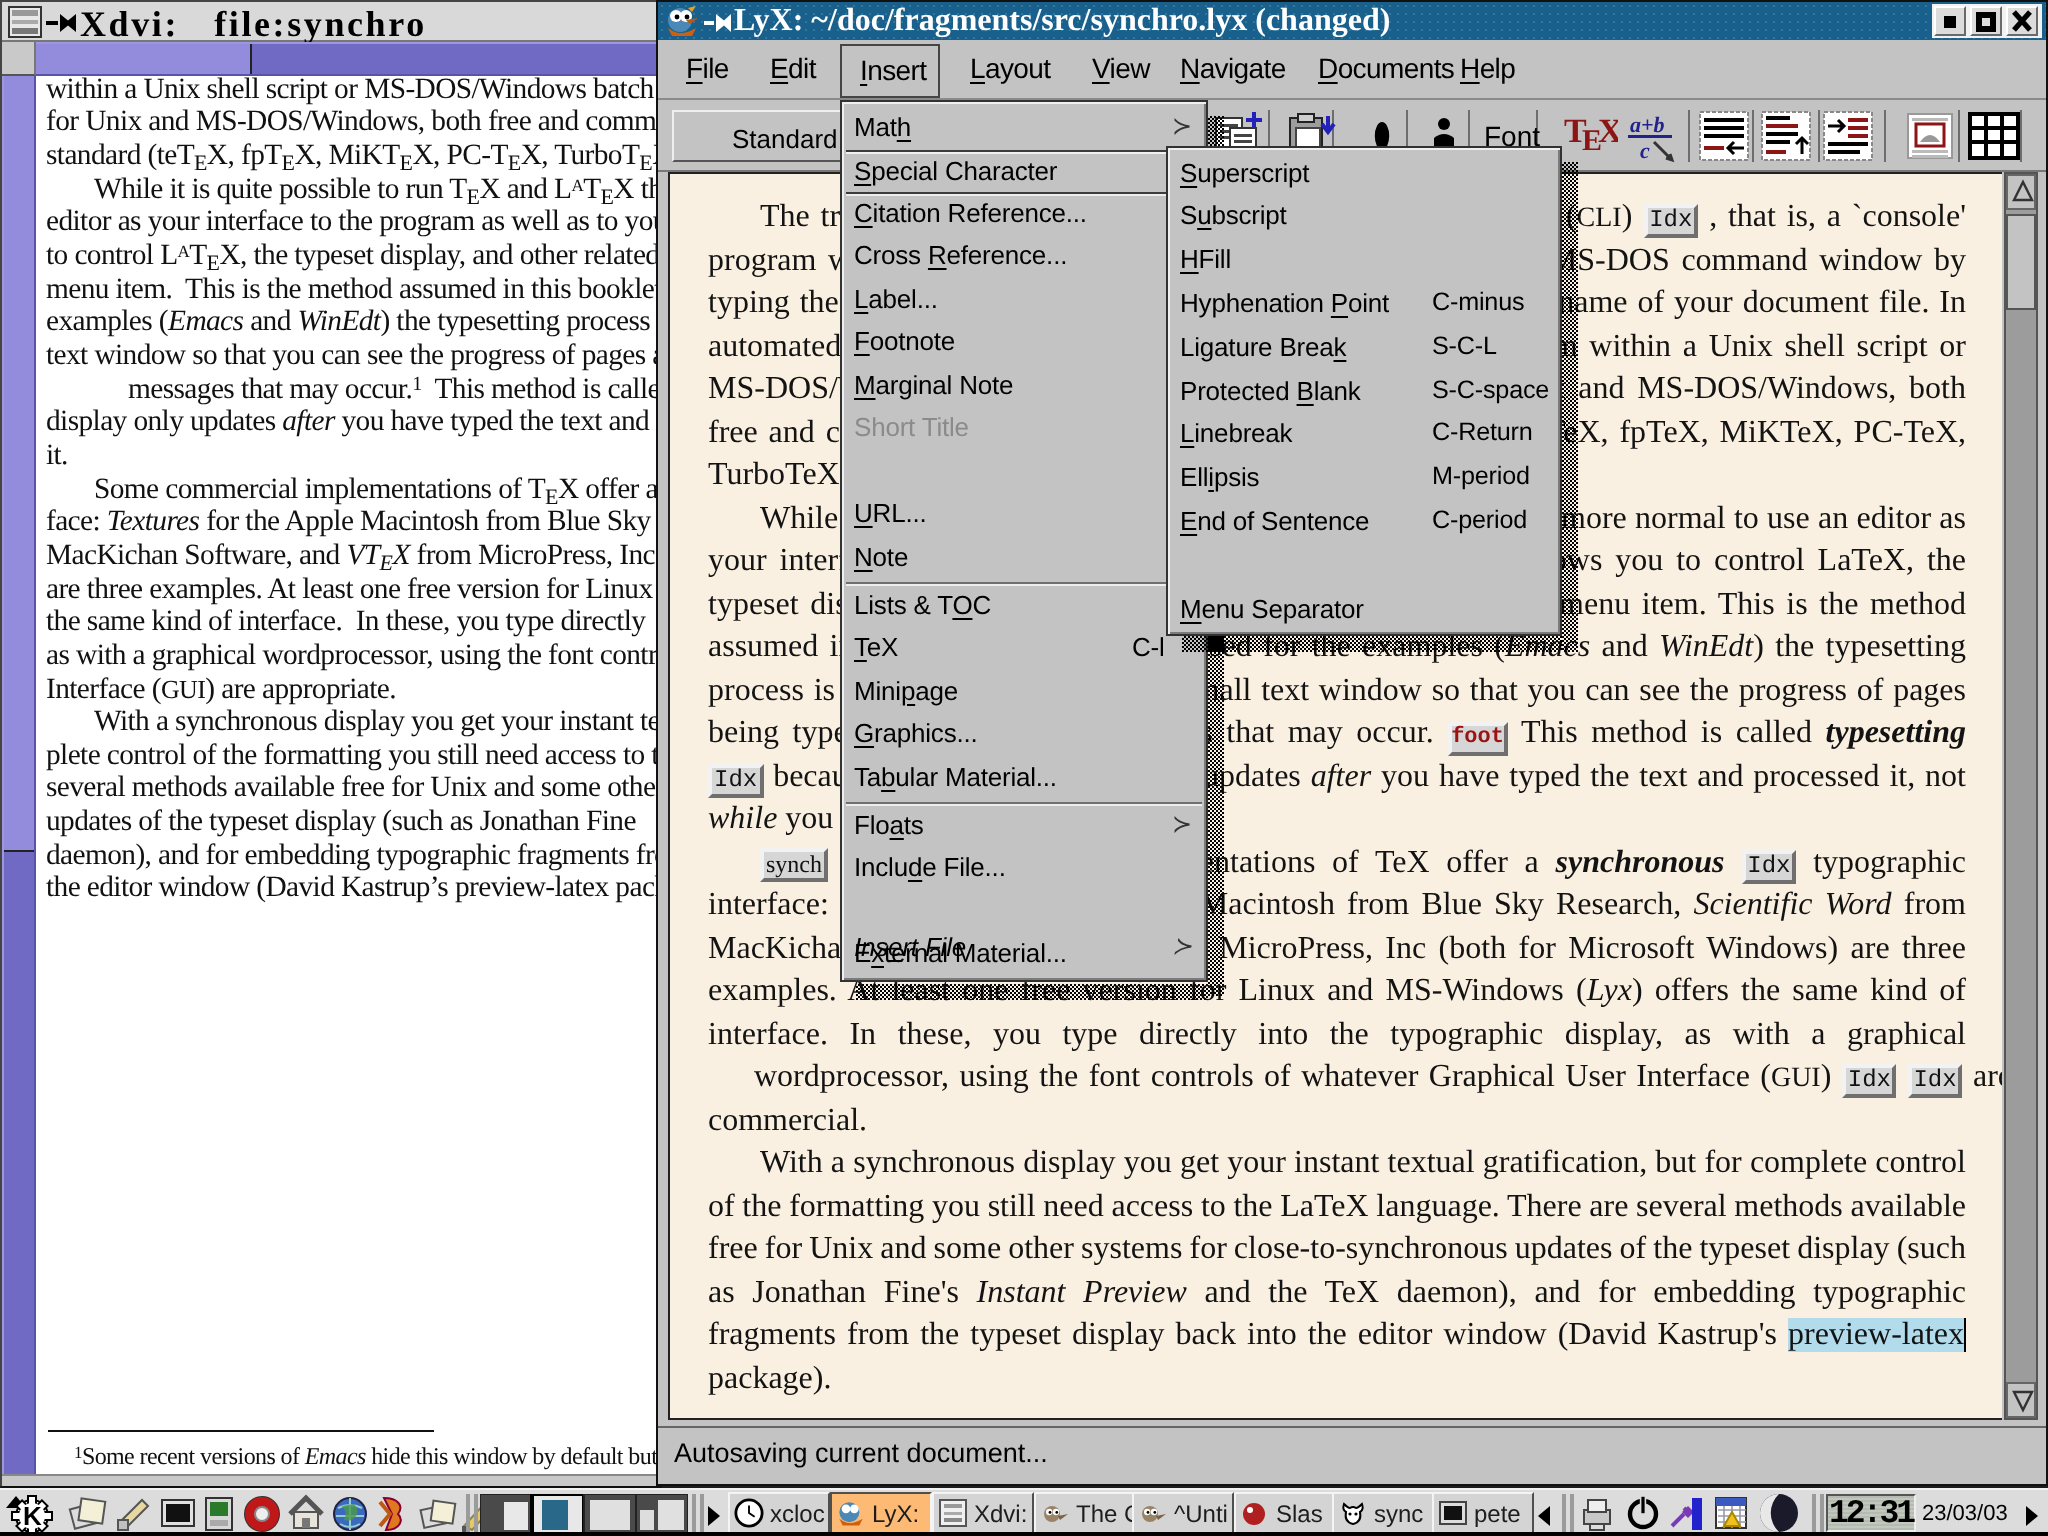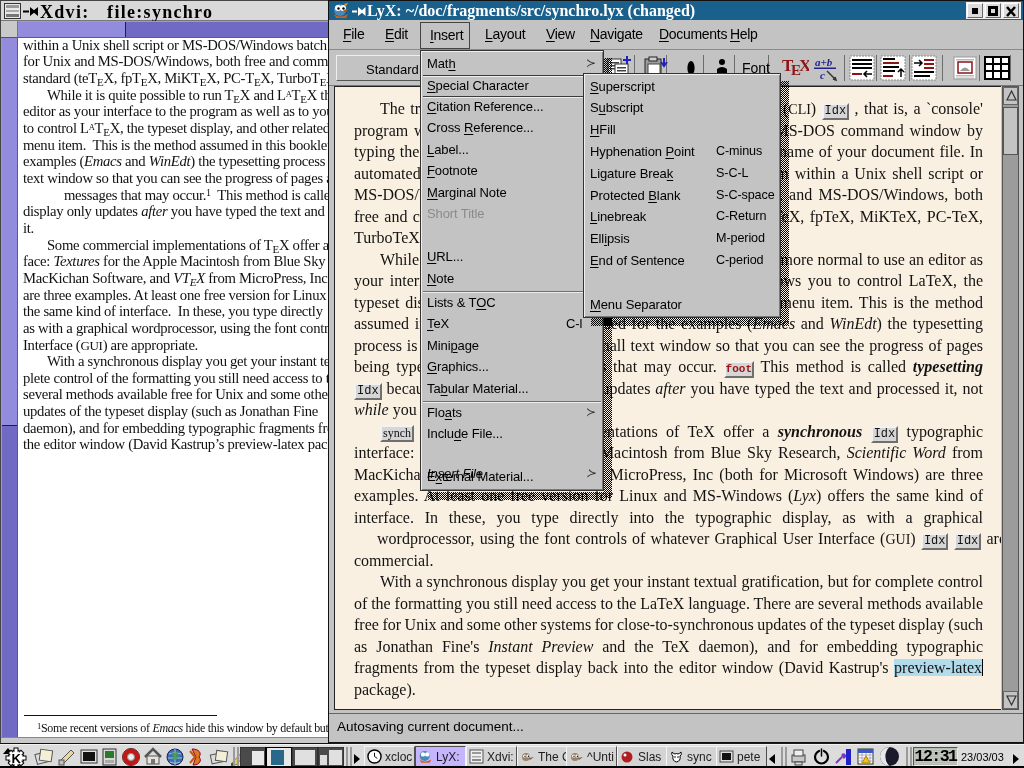--- a/index.html
+++ b/index.html
@@ -56,21 +56,21 @@
 .checker { position:absolute; z-index:4;
   background:conic-gradient(#000 25%, #0000 0 50%, #000 0 75%, #0000 0) 0 0/2px 2px; }
 #insmenu { left:420px; top:50px; width:184px; height:441px; }
 #submenu { left:583px; top:73px; width:198px; height:245px; z-index:6; }
 #submenu .mrow .sc { left:130px; font-size:12.6px; }
 
 
 #panel { left:0; top:744px; width:1024px; height:24px; background:#dcdcdc; border-top:1px solid #f2f2f2; z-index:10; }
 #panel .bottom { position:absolute; left:0; top:21px; width:1024px; height:2px; background:#000; }
 .pbtn { position:absolute; top:1px; height:21px; background:#d4d4d4; border:1px solid; border-color:#f4f4f4 #4f4f4f #4f4f4f #f4f4f4; font-size:12px; color:#1d1d1d; overflow:hidden; white-space:nowrap; }
-.pbtn.active { border-color:#4f4f4f #f4f4f4 #f4f4f4 #4f4f4f; background:#c4b5fd; }
+.pbtn.active { border-color:#4f4f4f #f4f4f4 #f4f4f4 #4f4f4f; background:#fdba74; }
 .psep { position:absolute; top:2px; width:6px; height:19px; border-left:2px solid #9b9b9b; border-right:2px solid #9b9b9b; }
 .picon { position:absolute; top:2px; }
 </style>
 </head>
 <body>
 
 <div class="abs" id="xdvi">
   <div class="abs" id="xdvi-title">
     <svg class="abs" style="left:3px;top:2px" width="17" height="16">
         <rect x="0.5" y="0.5" width="16" height="15" fill="#e8e8e8" stroke="#333"></rect>

